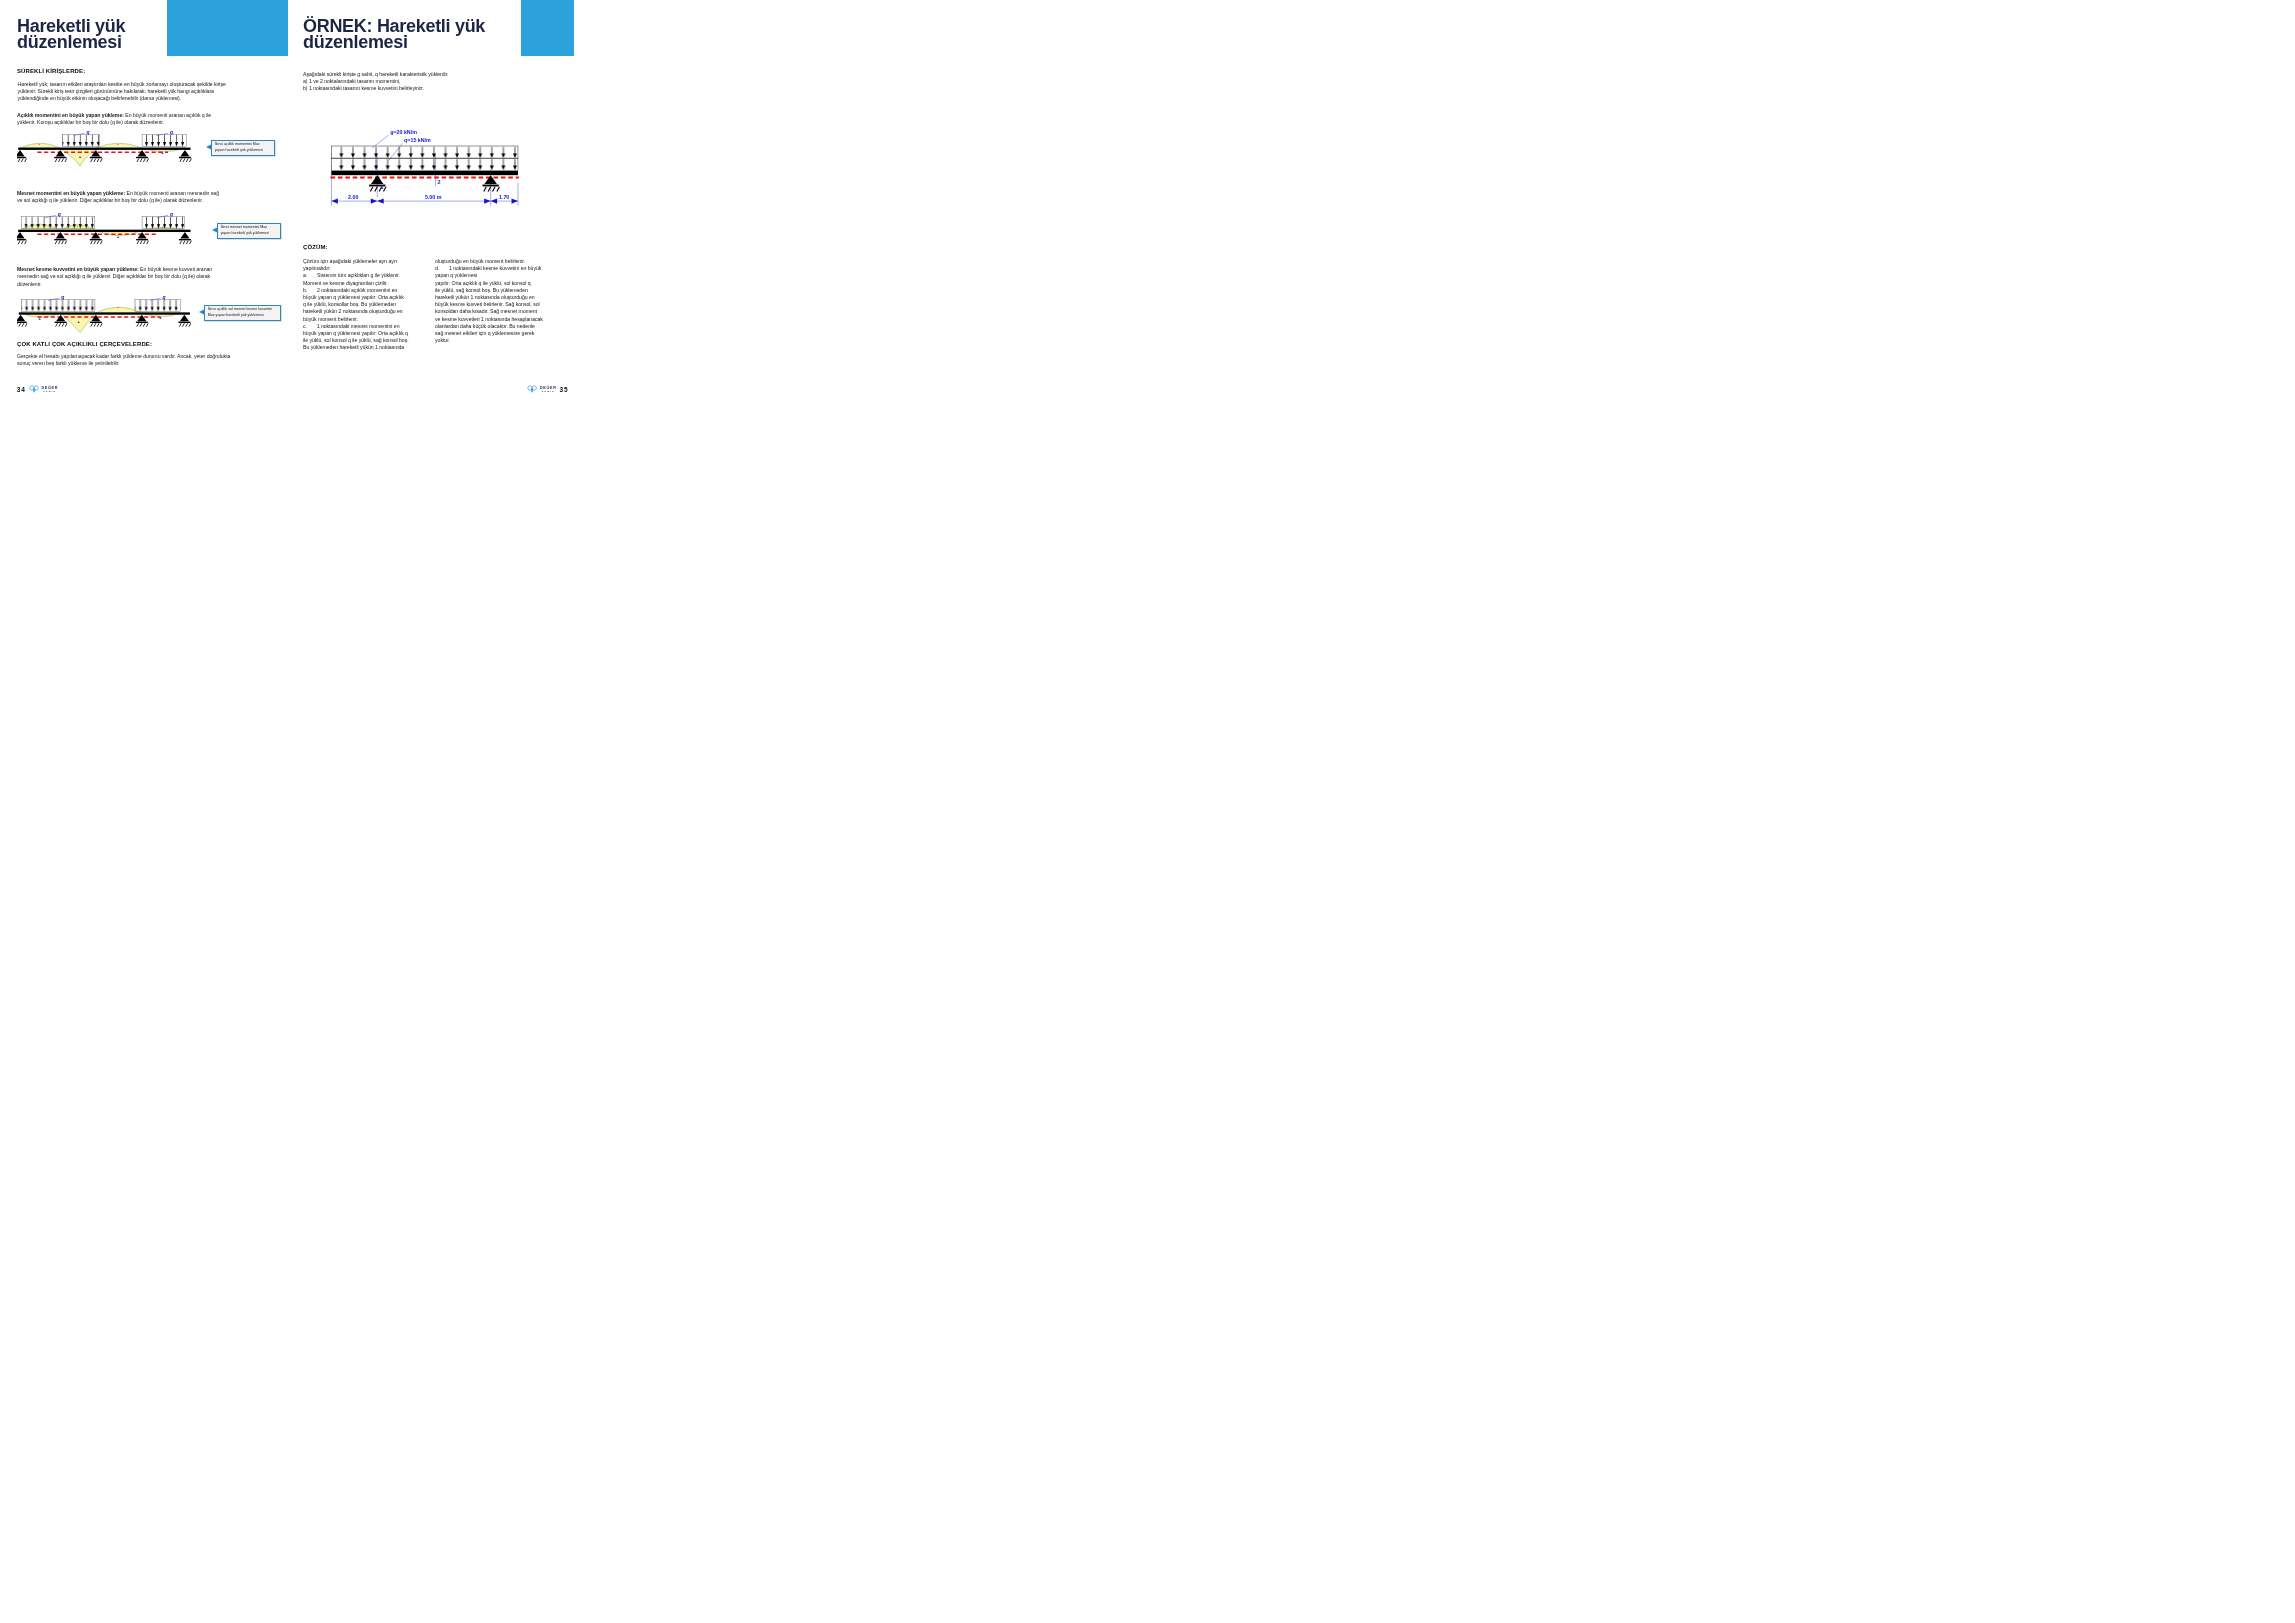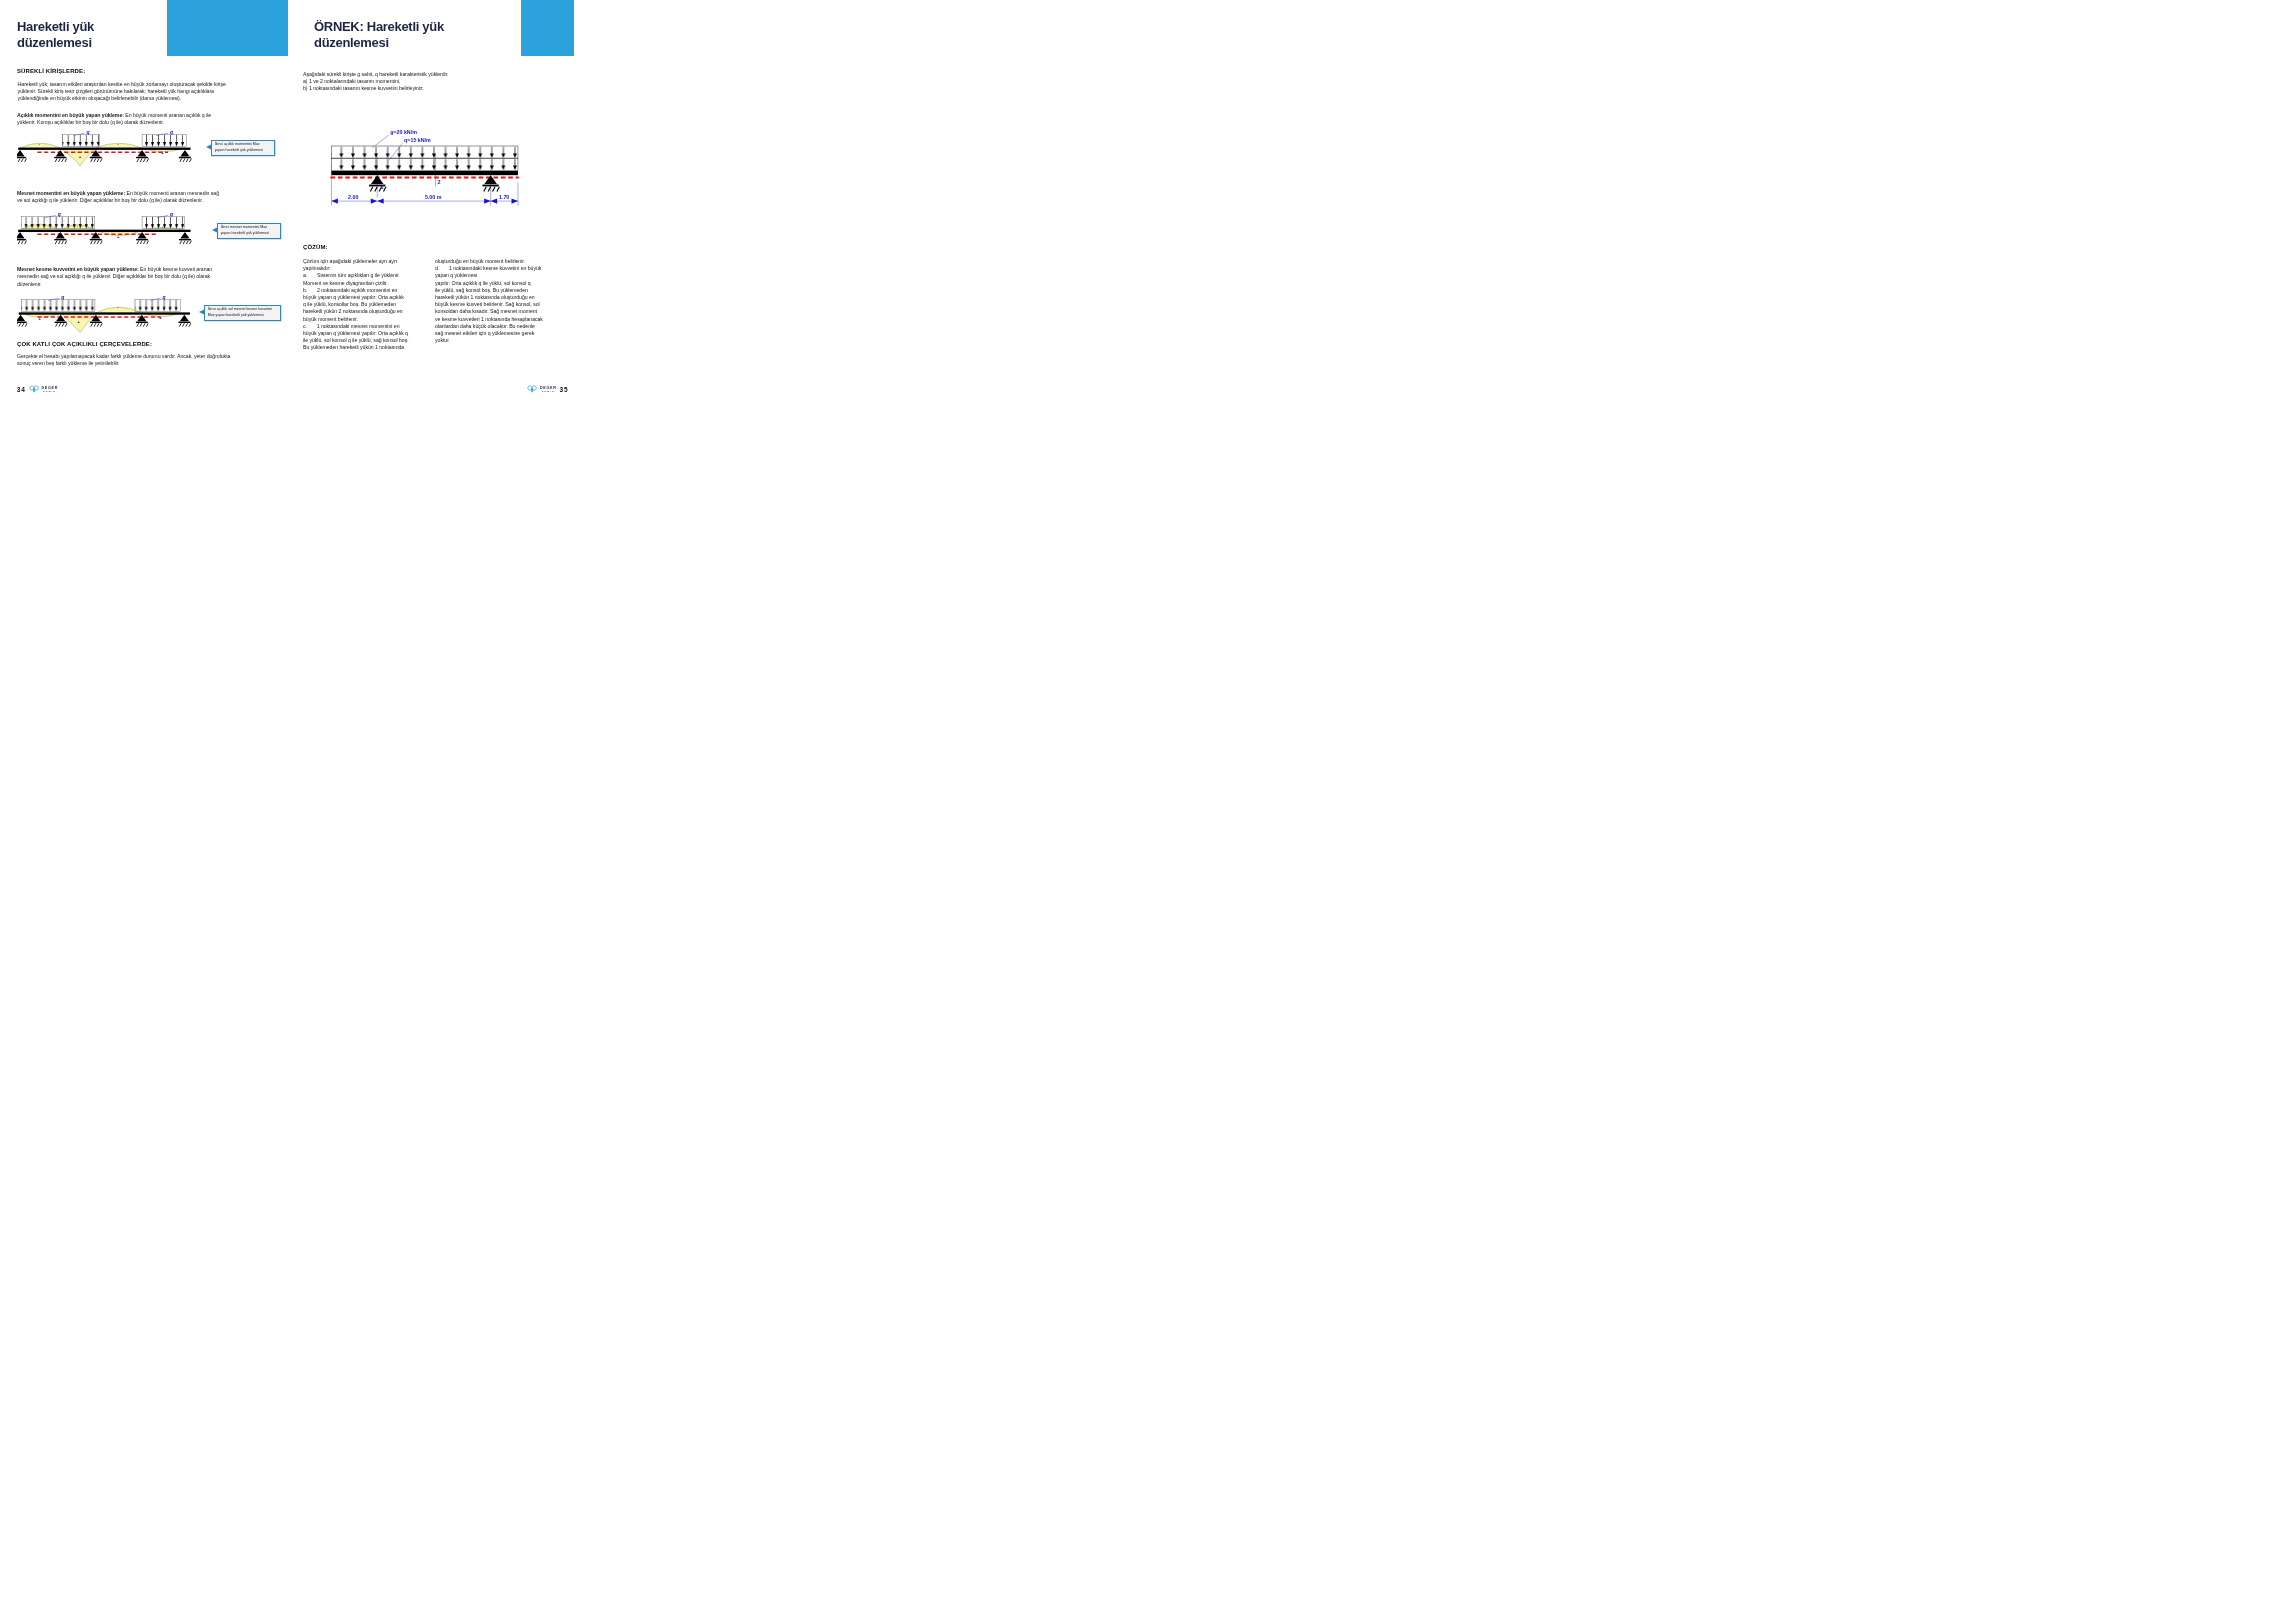--- a/index.html
+++ b/index.html
@@ -1,19 +1,19 @@
 <!DOCTYPE html>
 <html style="font-size:7.4px"><head>
 <meta charset="utf-8">
 <style>
   html,body{margin:0;padding:0}
   body{width:574px;height:406px;position:relative;background:#fff;overflow:hidden;
        font-family:"Liberation Sans",sans-serif;color:#1b1b1b;}
   .abs{position:absolute}
-  .title{font-size:13px;font-weight:800;line-height:15.3px;color:#1e2544;
+  .title{font-size:18px;font-weight:800;line-height:15.3px;color:#1e2544;
          white-space:pre-line;letter-spacing:-0.3px}
   .h{font-size:6px;font-weight:700;color:#0a0a0a;letter-spacing:0.1px}
   .p{font-size:5.2px;line-height:7.2px;white-space:pre-line;letter-spacing:-0.05px}
   .lb{font-weight:700}
   .blue-block{background:#2ba2dc}
   .cal{position:absolute;background:#f3f3f3;border:0.9px solid #2e86c1;color:#141414;
        font-size:3.6px;line-height:1.5;padding:1.4px 2.8px;white-space:pre-line;
        box-shadow:0.7px 0.7px 0 rgba(0,0,0,.18)}
   .cal::before{content:"";position:absolute;left:-6px;top:50%;margin-top:-3.7px;
        border-top:3.7px solid transparent;border-bottom:3.7px solid transparent;
@@ -170,21 +170,21 @@
     <path d="M11,3.5 L7.2,10.5 L11,17 L14.8,10.5 Z" fill="#45a7e6"></path>
   </svg>
   <span>
     <span class="brand1" style="display:block">DEĞER</span>
     <span class="brand2" style="display:block">DEMİR</span>
   </span>
 </div>
 
 <div class="abs blue-block" style="left:521px;top:0;width:53px;height:56px"></div>
 
-<div class="abs title" style="left:314px;top:19.4px;width:231px">ÖRNEK: Hareketli yük
+<div class="abs title" style="left:303px;top:19.4px;width:231px">ÖRNEK: Hareketli yük
 düzenlemesi</div>
 
 <div class="abs p" style="left:303px;top:71px;width:259px">Aşağıdaki sürekli kirişte g sabit, q hareketli karakteristik yüklerdir.
 a) 1 ve 2 noktalarındaki tasarım momentini,
 b) 1 noktasındaki tasarım kesme kuvvetini belirleyiniz.</div>
 
 <svg class="abs" style="left:324px;top:127px" width="206" height="82" viewBox="0 0 445 177">
 
   <line x1="16" y1="92" x2="16" y2="170" class="bl"></line>
   <line x1="115" y1="63" x2="115" y2="152" class="bl"></line>

